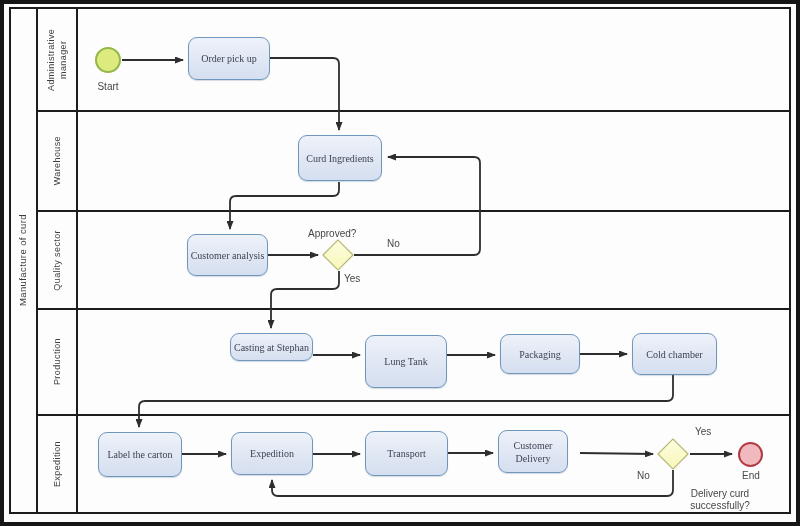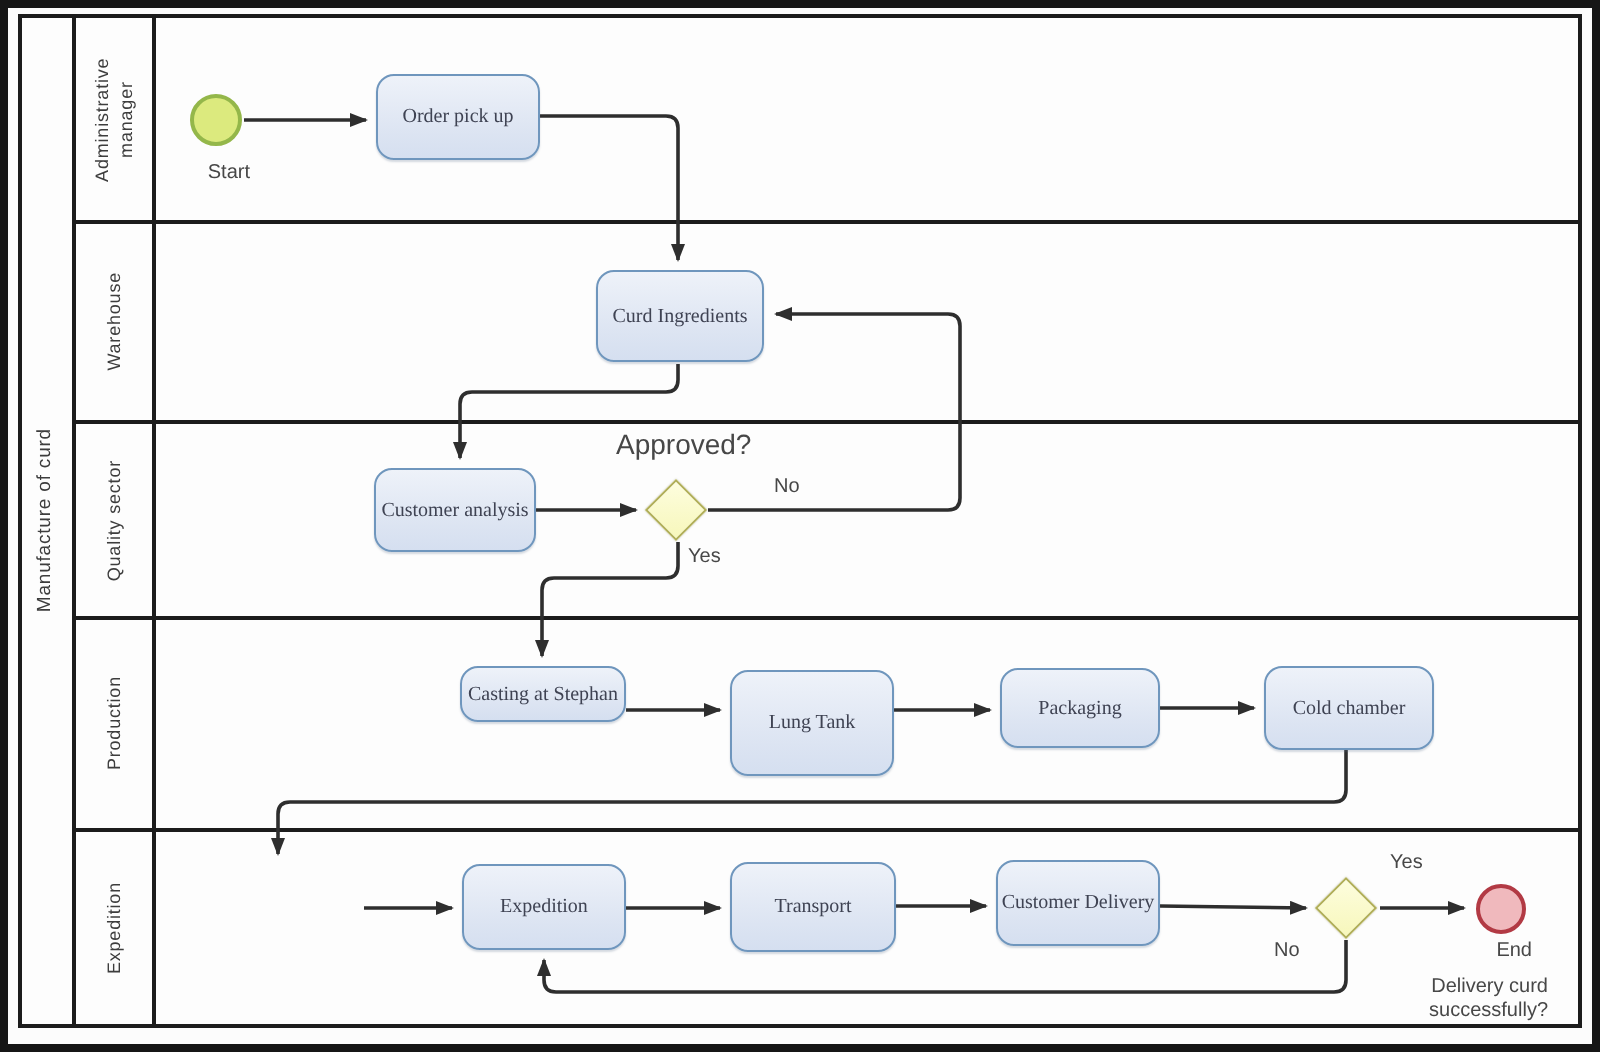--- a/index.html
+++ b/index.html
@@ -41,21 +41,21 @@
   .event{position:absolute;border-radius:50%;box-sizing:border-box;}
   .event.start{width:26px;height:26px;background:#dcea7e;border:2px solid #94b74a;}
   .event.end{width:25px;height:25px;background:#f0b9bd;border:2.6px solid #b23a44;}
   .gateway{
     position:absolute;width:22px;height:22px;box-sizing:border-box;
     background:linear-gradient(135deg,#fdfdde 0%,#f7f7bb 100%);
     border:1.6px solid #b0ae58;transform:rotate(45deg);
     box-shadow:0 0 1px rgba(120,120,60,.5);
   }
   .anno{position:absolute;font-size:10px;color:#474747;line-height:1.15;}
-  .anno.center{text-align:right;}
+  .anno.center{text-align:center;}
 </style>
 </head>
 <body>
 
 <div id="stage">
 
   <div class="pool">
     <div class="pool-title-cell">
       <span class="vtext">Manufacture of curd</span>
     </div>
@@ -117,32 +117,33 @@
     <div class="event start" style="left:95px;top:47px"></div>
     <div class="anno center" style="left:91px;top:81px;width:34px">Start</div>
 
     <div class="task" style="left:188px;top:37px;width:82px;height:43px">Order pick up</div>
 
     <div class="task" style="left:298px;top:135px;width:84px;height:46px">Curd Ingredients</div>
 
     <div class="task" style="left:187px;top:234px;width:81px;height:42px">Customer analysis</div>
 
     <div class="gateway" style="left:327px;top:244px"></div>
-    <div class="anno" style="left:308px;top:214px;font-size:14px">Approved?</div>
+    <div class="anno" style="left:308px;top:228px;font-size:10px">Approved?</div>
     <div class="anno" style="left:387px;top:238px">No</div>
     <div class="anno" style="left:344px;top:273px;width:17px">Yes</div>
 
     <div class="task" style="left:230px;top:333px;width:83px;height:28px">Casting at Stephan</div>
     <div class="task" style="left:365px;top:335px;width:82px;height:53px">Lung Tank</div>
     <div class="task" style="left:632px;top:333px;width:85px;height:42px">Cold chamber</div>
     <div class="task" style="left:500px;top:334px;width:80px;height:40px">Packaging</div>
 
+    <div class="task" style="left:98px;top:432px;width:84px;height:45px">Label the carton</div>
     <div class="task" style="left:231px;top:432px;width:82px;height:43px">Expedition</div>
     <div class="task" style="left:365px;top:431px;width:83px;height:45px">Transport</div>
-    <div class="task" style="left:498px;top:430px;width:82px;height:43px">Customer Delivery</div>
+    <div class="task" style="left:498px;top:430px;width:70px;height:43px">Customer Delivery</div>
 
     <div class="gateway" style="left:662px;top:443px"></div>
     <div class="anno" style="left:695px;top:426px;width:17px">Yes</div>
     <div class="anno" style="left:637px;top:470px">No</div>
     <div class="anno center" style="left:666px;top:488px;width:108px">Delivery curd successfully?</div>
 
     <div class="event end" style="left:738px;top:442px"></div>
     <div class="anno center" style="left:736px;top:470px;width:30px">End</div>
   </div>
 

